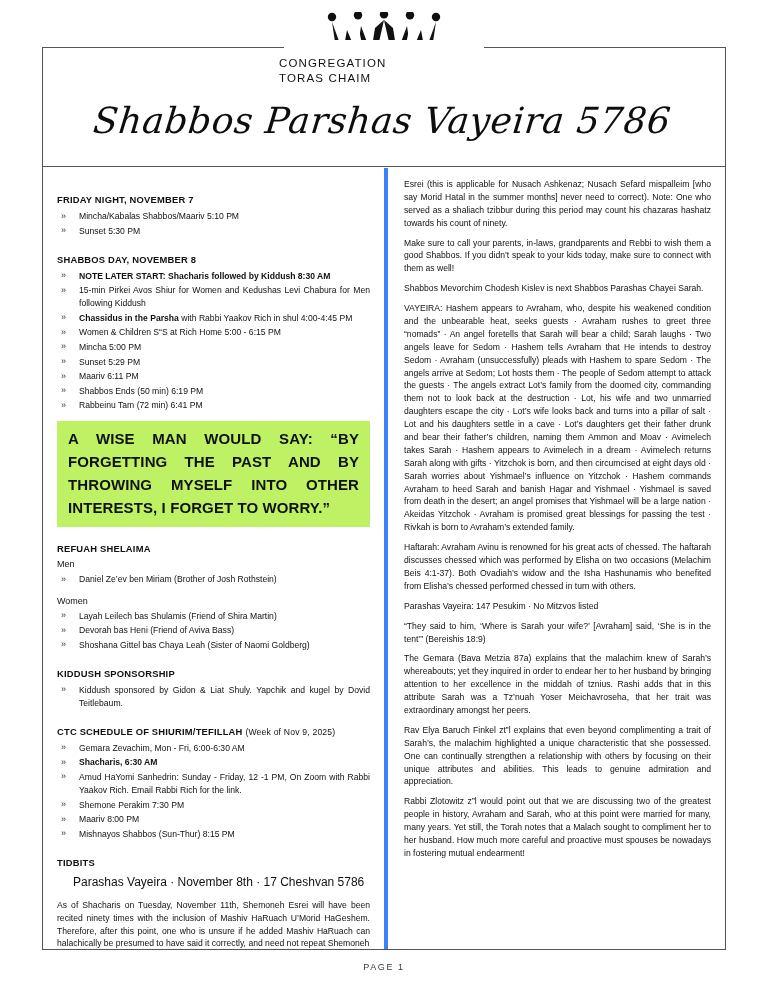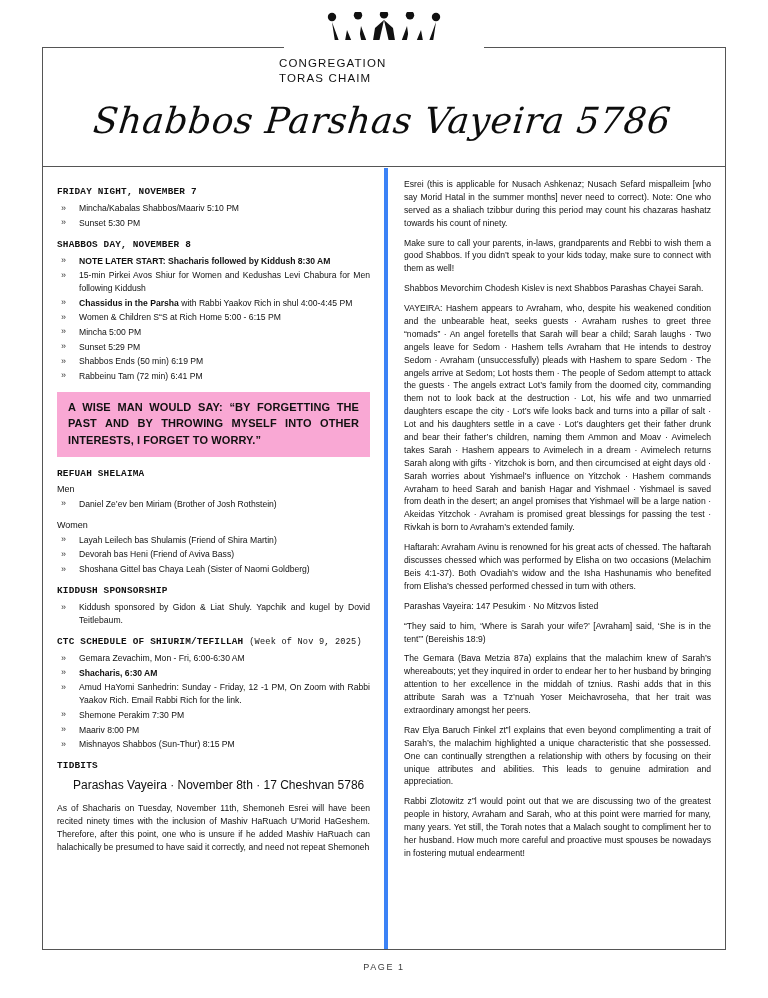--- a/index.html
+++ b/index.html
@@ -115,24 +115,23 @@
     width: 341px;
     padding: 10px 14px 6px 16px;
     border-left: 4px solid #3b82f6;
   }
 
   
   h2.sec {
     font-size: 9.4px;
     font-weight: bold;
     letter-spacing: 0.2px;
-    margin: 8px 0 5px 0;
+    margin: 16px 0 5px 0;
     text-transform: none;
     color: #111;
-    font-family: Liberation Mono, monospace;
   }
   h2.sec .wk {
     font-weight: normal;
     font-size: 8.6px;
     text-align: center;
   }
   .subhead {
     font-size: 9px;
     margin: 4px 0 4px 0;
     color: #111;
@@ -155,24 +154,24 @@
     content: "\00BB";
     position: absolute;
     left: 4px;
     top: -0.5px;
     font-size: 9px;
     color: #333;
   }
   ul.bullets li b { font-weight: bold; }
 
   .quote-box {
-    background: #f9a8d4;
+    background: #bef264;
     padding: 7px 11px 8px 11px;
     margin: 9px 0 11px 0;
-    font-size: 11px;
+    font-size: 15px;
     font-weight: bold;
     line-height: 1.52;
     text-align: justify;
     letter-spacing: 0.1px;
     color: #111;
   }
 
   p.body {
     font-size: 8.6px;
     line-height: 1.5;
@@ -242,20 +241,21 @@
     </ul>
 
     <h2 class="sec">SHABBOS DAY, NOVEMBER 8</h2>
     <ul class="bullets">
       <li><b>NOTE LATER START: Shacharis followed by Kiddush 8:30 AM</b><span></span></li>
       <li><b></b><span>15-min Pirkei Avos Shiur for Women and Kedushas Levi Chabura for Men following Kiddush</span></li>
       <li><b>Chassidus in the Parsha</b><span> with Rabbi Yaakov Rich in shul 4:00-4:45 PM</span></li>
       <li><b></b><span>Women &amp; Children S“S at Rich Home 5:00 - 6:15 PM</span></li>
       <li><b></b><span>Mincha 5:00 PM</span></li>
       <li><b></b><span>Sunset 5:29 PM</span></li>
+      <li><b></b><span>Maariv 6:11 PM</span></li>
       <li><b></b><span>Shabbos Ends (50 min) 6:19 PM</span></li>
       <li><b></b><span>Rabbeinu Tam (72 min) 6:41 PM</span></li>
     </ul>
 
     <div class="quote-box">A WISE  MAN WOULD  SAY: “BY FORGETTING THE PAST AND BY THROWING MYSELF INTO OTHER INTERESTS, I FORGET TO WORRY.”</div>
 
     <h2 class="sec">REFUAH SHELAIMA</h2>
     <div class="subhead">Men</div>
     <ul class="bullets">
       <li>Daniel Ze’ev ben Miriam (Brother of Josh Rothstein)</li>

